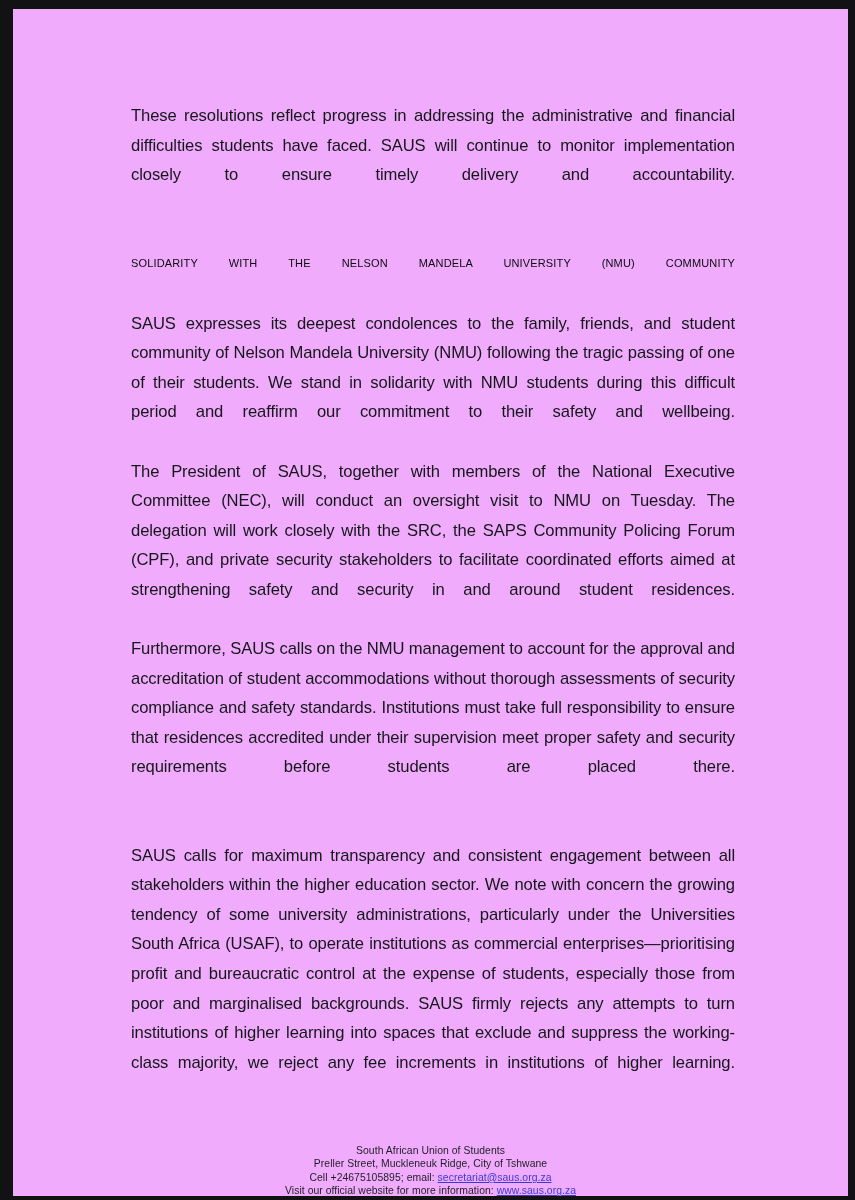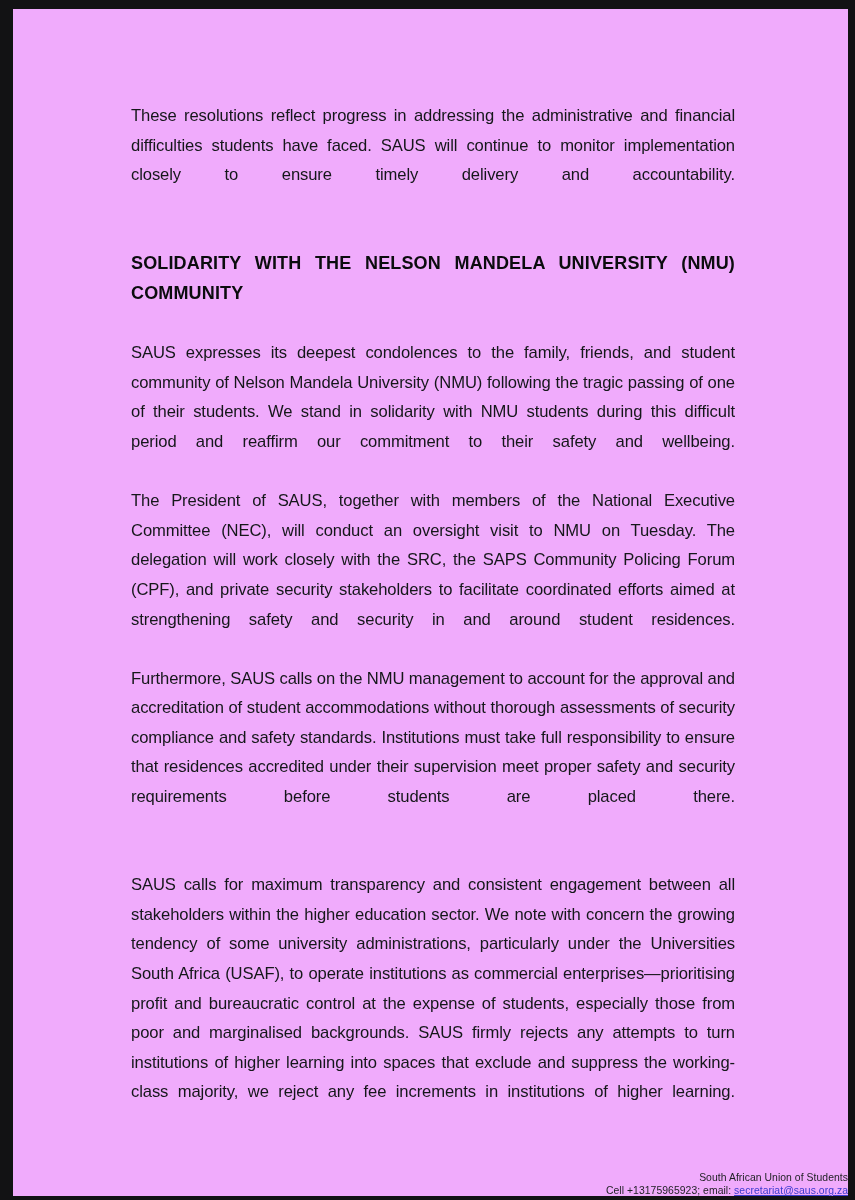--- a/index.html
+++ b/index.html
@@ -52,23 +52,23 @@
 
   
   p.body-par::after {
     content: "";
     display: inline-block;
     width: 100%;
   }
 
   h2.section-heading {
     margin: 0;
-    font-size: 18px;
+    font-size: 11px;
     line-height: 29.6px;
-    font-weight: bold;
+    font-weight: normal;
     color: #0b0c0e;
     text-align: justify;
     text-justify: inter-word;
     letter-spacing: 0.15px;
   }
   h2.section-heading::after {
     content: "";
     display: inline-block;
     width: 100%;
   }
@@ -83,21 +83,20 @@
     right: 0;
     bottom: -2px;
     text-align: center;
     font-size: 10.4px;
     line-height: 13.6px;
     color: #1d1f22;
     letter-spacing: 0.05px;
   }
   .footer .fline {
     white-space: nowrap;
-    text-align: right;
   }
   .footer a.link {
     color: #3b3bcf;
     text-underline-offset: 1px;
   }
 </style>
 </head>
 <body>
 
 <div class="frame">
@@ -119,17 +118,19 @@
 
       <div class="gap-md"></div>
 
 
       <p class="body-par">SAUS calls for maximum transparency and consistent engagement between all stakeholders within the higher education sector. We note with concern the growing tendency of some university administrations, particularly under the Universities South Africa (USAF), to operate institutions as commercial enterprises—prioritising profit and bureaucratic control at the expense of students, especially those from poor and marginalised backgrounds. SAUS firmly rejects any attempts to turn institutions of higher learning into spaces that exclude and suppress the working-class majority, we reject any fee increments in institutions of higher learning.</p>
 
     </div>
 
     <div class="footer">
       <div class="fline">South African Union of Students</div>
-      <div class="fline"><span>Cell +13175965923; email: </span><a class="link" href="#">secretariat@saus.org.za</a></div>
+      <div class="fline">Preller Street, Muckleneuk Ridge, City of Tshwane</div>
+      <div class="fline"><span>Cell +24675105895; email: </span><a class="link" href="#">secretariat@saus.org.za</a></div>
+      <div class="fline"><span>Visit our official website for more information: </span><a class="link" href="#">www.saus.org.za</a></div>
     </div>
 
   </div>
 </div>
 
 </body></html>

